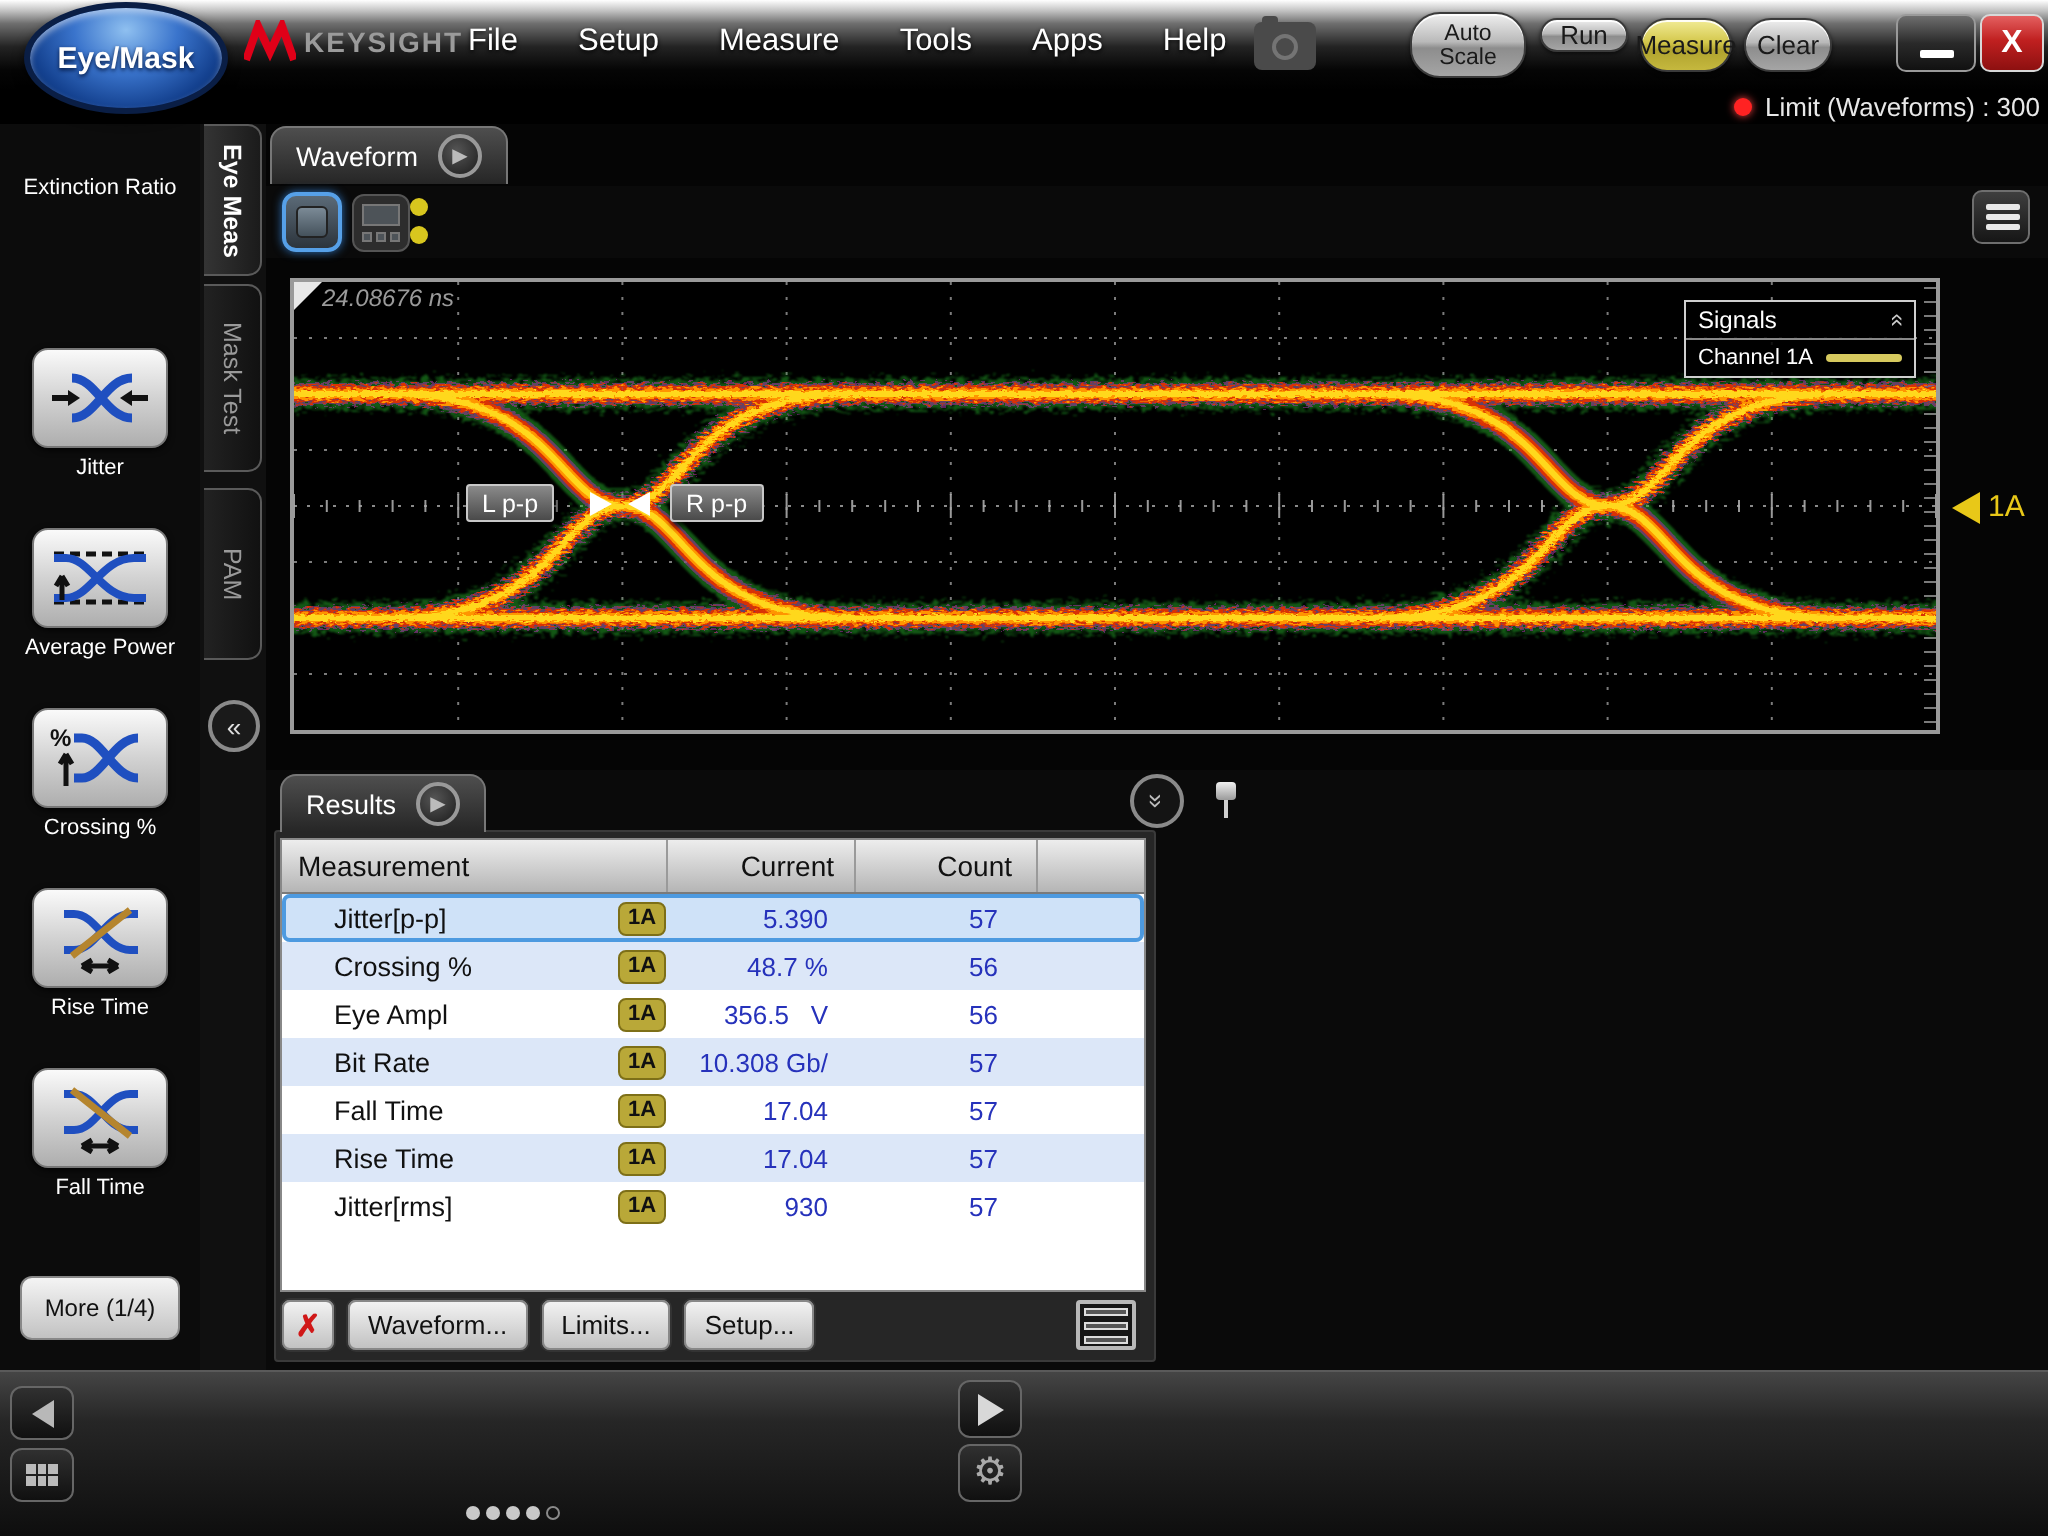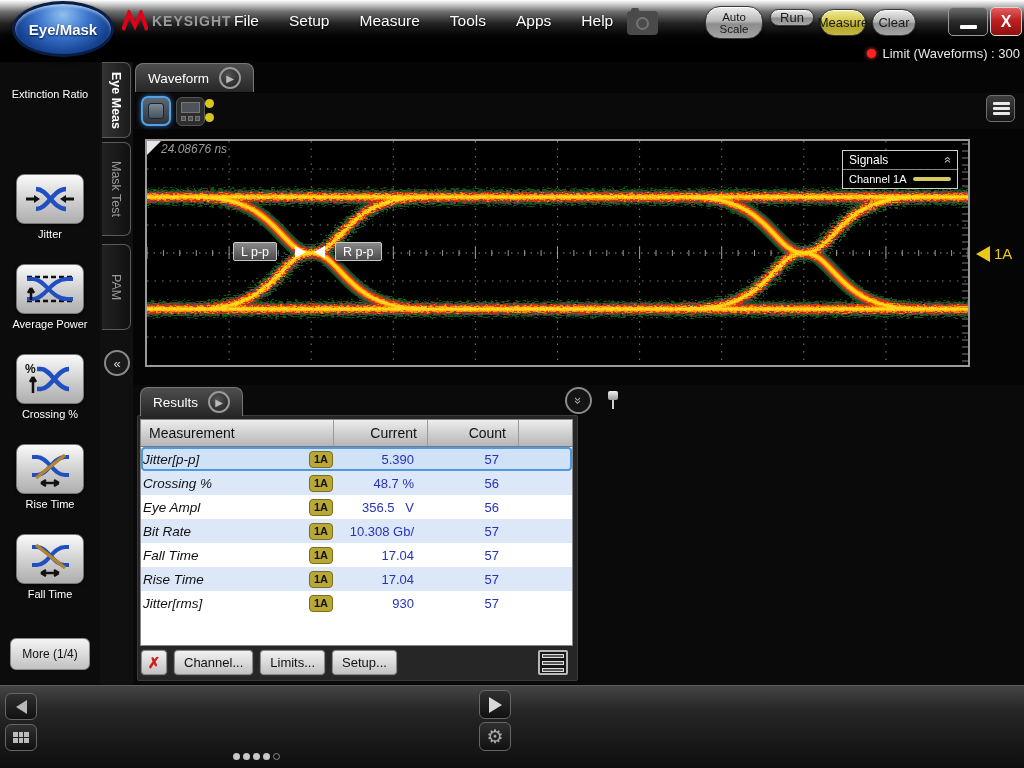--- a/index.html
+++ b/index.html
@@ -127,21 +127,21 @@
   #rt-header { display:flex; height:27px; background:linear-gradient(180deg,#ededed,#b5b5b5); border-bottom:1px solid #7a7a7a; color:#111; font-size:14px; }
   #rt-header .hc { display:flex; align-items:center; border-right:1px solid #9a9a9a; }
   .col-meas { width:193px; padding-left:8px; }
   .col-cur  { width:94px; justify-content:flex-end; padding-right:10px; }
   .col-cnt  { width:91px; justify-content:flex-end; padding-right:12px; }
   .col-x    { flex:1; }
   .rrow { display:flex; height:24px; align-items:center; font-size:13.5px; color:#111; cursor:pointer; position:relative; }
   .rrow:nth-child(odd)  { background:#dce7f8; }
   .rrow:nth-child(even) { background:#fff; }
   .rrow.selected { background:#cfe2f8; outline:2px solid #4d9ae0; outline-offset:-2px; border-radius:4px; }
-  .rc-meas { width:193px; padding-left:2px; display:flex; align-items:center;font-style:italic; }
+  .rc-meas { width:193px; padding-left:26px; display:flex; align-items:center; }
   .rc-badge { position:absolute; left:168px; width:24px; height:17px; border-radius:4px; background:#b9a838;
     border:1px solid #7d6f18; color:#111; font-size:11px; font-weight:bold; display:flex; align-items:center; justify-content:center; }
   .rc-cur { width:94px; text-align:right; padding-right:14px; color:#2632bb; font-size:13px; }
   .rc-cnt { width:91px; text-align:right; padding-right:20px; color:#2632bb; font-size:13px; }
   #results-buttons { position:absolute; left:7px; top:264px; display:flex; gap:5px; }
   .rbtn { height:27px; border-radius:5px; border:1px solid #333; box-shadow:0 0 0 1px #888 inset;
     background:linear-gradient(180deg,#f4f4f4,#c0c0c0); color:#111; font-size:13px;
     display:flex; align-items:center; justify-content:center; padding:0 10px; cursor:pointer; }
   #del-btn { width:28px; color:#d01818; font-weight:bold; font-size:15px; }
   #tablegrid-btn { position:absolute; left:405px; top:265px; width:30px; height:25px; background:#161616;
@@ -471,21 +471,21 @@
       <div class="rrow">
         <div class="rc-meas">Jitter[rms]</div>
         <div class="rc-badge">1A</div>
         <div class="rc-cur">930</div>
         <div class="rc-cnt">57</div>
       </div>
     </div>
 
     <div id="results-buttons">
       <div id="del-btn" class="rbtn">✗</div>
-      <div class="rbtn">Channel...</div>
+      <div class="rbtn">Waveform...</div>
       <div class="rbtn">Limits...</div>
       <div class="rbtn">Setup...</div>
     </div>
     <div id="tablegrid-btn">
       <div class="r" style="top:2px"></div>
         <div class="r" style="top:9px"></div>
         <div class="r" style="top:16px"></div>
     </div>
   </div>
 

